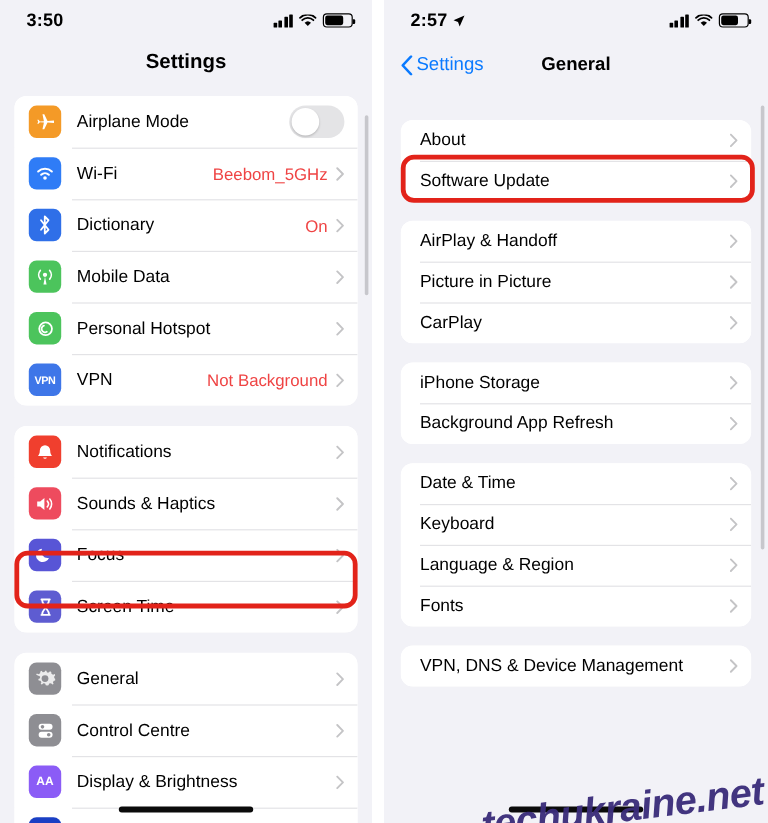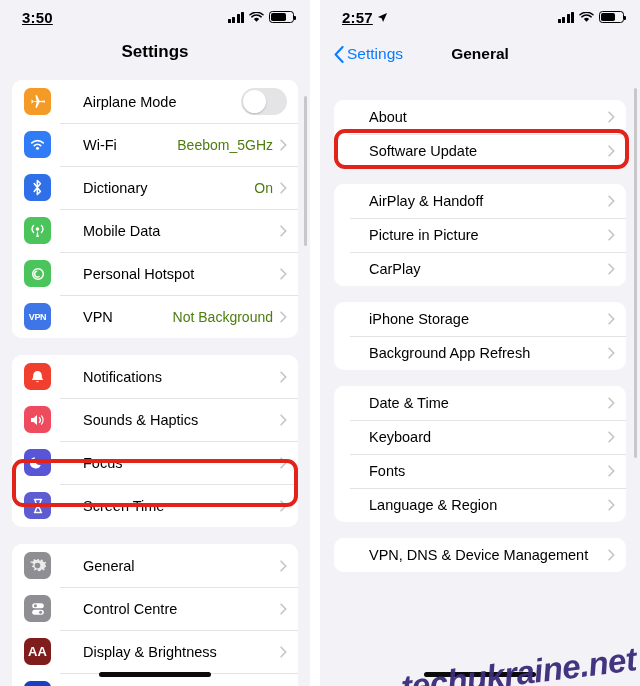--- a/index.html
+++ b/index.html
@@ -13,21 +13,20 @@
   .panel { position: relative; height: 686px; overflow: hidden; background: #F2F2F7; }
   .panel-left  { width: 310px; }
   .panel-gap   { width: 10px; background: #ffffff; height:686px; }
   .panel-right { width: 320px; }
 
   
   .statusbar {
     height: 34px; display: flex; align-items: center;
     justify-content: space-between; padding: 0 16px 0 22px;
     background: #F2F2F7;
-    text-decoration: underline;
   }
   .sb-time { font-size: 15px; font-weight: bold; color: #000; letter-spacing: .2px; }
   .sb-time-wrap { display:flex; align-items:center; gap:4px; }
   .loc-arrow { width:11px; height:11px; }
   .sb-icons { display: flex; align-items: center; gap: 5px; }
   .bars { display: flex; align-items: flex-end; gap: 1.5px; height: 11px; }
   .bars i { display: block; width: 3px; background: #000; border-radius: .5px; }
   .bars i:nth-child(1){ height: 4px; }
   .bars i:nth-child(2){ height: 6px; }
   .bars i:nth-child(3){ height: 8.5px; }
@@ -79,22 +78,22 @@
     height: 1px; background: #E3E3E6;
   }
   .row-plain { padding-left: 16px; height: 34px; }
   .row-plain + .row-plain::before { left: 16px; }
 
   .icon {
     width: 27px; height: 27px; border-radius: 6.5px; margin-right: 13px;
     display: flex; align-items: center; justify-content: center; flex: none;
     color: #fff; font-size: 13px; font-weight: bold;
   }
-  .label { font-size: 14.5px; color: #000; flex: 1; white-space: nowrap; margin-left: 19px; }
-  .value { font-size: 14px; color: #4d7c0f; margin-right: 7px; white-space: nowrap; }
+  .label { font-size: 14.5px; color: #000; flex: 1; white-space: nowrap; }
+  .value { font-size: 14px; color: #ef4444; margin-right: 7px; white-space: nowrap; }
   .chev-r { width: 7px; height: 12px; flex: none; }
 
   .toggle {
     width: 46px; height: 27px; border-radius: 14px; background: #E4E4E6; flex: none;
     position: relative; cursor: pointer;
   }
   .toggle::after {
     content: ""; position: absolute; left: 2px; top: 2px;
     width: 23px; height: 23px; border-radius: 50%; background: #fff;
     box-shadow: 0 1px 2px rgba(0,0,0,.2);
@@ -313,21 +312,21 @@
                 <rect x="2.2" y="8.8" width="11.6" height="5" rx="2.5" fill="#fff"></rect>
                 <circle cx="10.6" cy="11.3" r="1.5" fill="#8E8E93"></circle>
               </svg>
           </div>
           <div class="label">Control Centre</div>
           <svg class="chev-r" viewBox="0 0 8 13">
               <path d="M1.2 1 L6.6 6.5 L1.2 12" stroke="#C4C4C6" stroke-width="1.8" fill="none" stroke-linecap="round" stroke-linejoin="round"></path>
             </svg>
         </div>
         <div class="row">
-          <div class="icon" style="background:#7f1d1d; font-size:13px;">AA</div>
+          <div class="icon" style="background:#8b5cf6; font-size:10px;">AA</div>
           <div class="label">Display &amp; Brightness</div>
           <svg class="chev-r" viewBox="0 0 8 13">
               <path d="M1.2 1 L6.6 6.5 L1.2 12" stroke="#C4C4C6" stroke-width="1.8" fill="none" stroke-linecap="round" stroke-linejoin="round"></path>
             </svg>
         </div>
         <div class="row">
           <div class="icon" style="background:#1A3FC4;">
             
           </div>
 
@@ -442,27 +441,27 @@
               <path d="M1.2 1 L6.6 6.5 L1.2 12" stroke="#C4C4C6" stroke-width="1.8" fill="none" stroke-linecap="round" stroke-linejoin="round"></path>
             </svg>
         </div>
         <div class="row row-plain">
           <div class="label">Keyboard</div>
           <svg class="chev-r" viewBox="0 0 8 13">
               <path d="M1.2 1 L6.6 6.5 L1.2 12" stroke="#C4C4C6" stroke-width="1.8" fill="none" stroke-linecap="round" stroke-linejoin="round"></path>
             </svg>
         </div>
         <div class="row row-plain">
+          <div class="label">Language &amp; Region</div>
+          <svg class="chev-r" viewBox="0 0 8 13">
+              <path d="M1.2 1 L6.6 6.5 L1.2 12" stroke="#C4C4C6" stroke-width="1.8" fill="none" stroke-linecap="round" stroke-linejoin="round"></path>
+            </svg>
+        </div>
+        <div class="row row-plain">
           <div class="label">Fonts</div>
-          <svg class="chev-r" viewBox="0 0 8 13">
-              <path d="M1.2 1 L6.6 6.5 L1.2 12" stroke="#C4C4C6" stroke-width="1.8" fill="none" stroke-linecap="round" stroke-linejoin="round"></path>
-            </svg>
-        </div>
-        <div class="row row-plain">
-          <div class="label">Language &amp; Region</div>
           <svg class="chev-r" viewBox="0 0 8 13">
               <path d="M1.2 1 L6.6 6.5 L1.2 12" stroke="#C4C4C6" stroke-width="1.8" fill="none" stroke-linecap="round" stroke-linejoin="round"></path>
             </svg>
         </div>
       </div>
 
       <div class="group group-right">
         <div class="row row-plain">
           <div class="label">VPN, DNS &amp; Device Management</div>
           <svg class="chev-r" viewBox="0 0 8 13">

